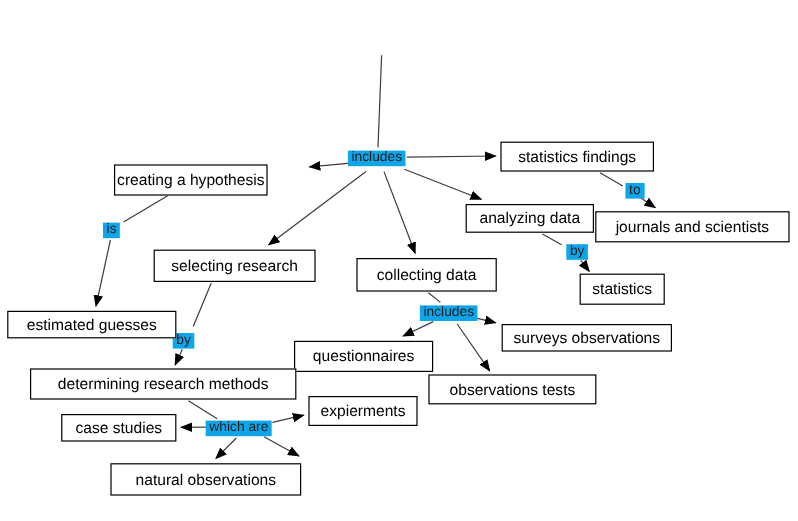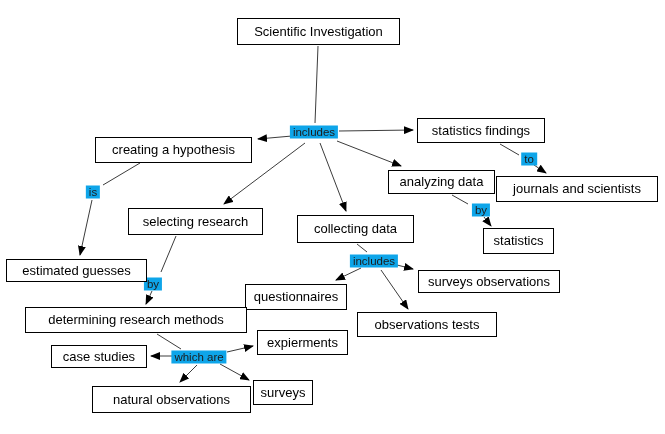--- a/index.html
+++ b/index.html
@@ -70,30 +70,28 @@
       <line x1="197" y1="365" x2="180" y2="382" stroke="#3c3c3c" stroke-width="1" marker-end="url(#arrowhead)"></line>
       <line x1="220" y1="364" x2="249" y2="380" stroke="#3c3c3c" stroke-width="1" marker-end="url(#arrowhead)"></line>
     </svg>
     <div class="edge-label" style="left: 314px; top: 132px;">includes</div>
     <div class="edge-label" style="left: 374px; top: 261px;">includes</div>
     <div class="edge-label" style="left: 93px; top: 192px;">is</div>
     <div class="edge-label" style="left: 529px; top: 159px;">to</div>
     <div class="edge-label" style="left: 153px; top: 284px;">by</div>
     <div class="edge-label" style="left: 481px; top: 210px;">by</div>
     <div class="edge-label" style="left: 199px; top: 357px;">which are</div>
-    <div class="node" style="left: 237px; top: 18px; width: 163px; height: 27px;">Scientific Investigation</div>
-    <div class="node" style="left: 95px; top: 137px; width: 157px; height: 26px;">creating a hypothesis</div>
+    <div class="node" style="left: 95px; top: 137px; width: 128px; height: 26px;">creating a hypothesis</div>
     <div class="node" style="left: 417px; top: 118px; width: 128px; height: 25px;">statistics findings</div>
     <div class="node" style="left: 388px; top: 170px; width: 107px; height: 24px;">analyzing data</div>
     <div class="node" style="left: 496px; top: 176px; width: 162px; height: 26px;">journals and scientists</div>
     <div class="node" style="left: 483px; top: 228px; width: 71px; height: 26px;">statistics</div>
     <div class="node" style="left: 128px; top: 208px; width: 135px; height: 27px;">selecting research</div>
     <div class="node" style="left: 6px; top: 259px; width: 141px; height: 23px;">estimated guesses</div>
     <div class="node" style="left: 297px; top: 215px; width: 117px; height: 28px;">collecting data</div>
-    <div class="node" style="left: 245px; top: 284px; width: 102px; height: 26px;">questionnaires</div>
+    <div class="node" style="left: 245px; top: 284px; width: 116px; height: 26px;">questionnaires</div>
     <div class="node" style="left: 418px; top: 270px; width: 142px; height: 23px;">surveys observations</div>
     <div class="node" style="left: 357px; top: 312px; width: 140px; height: 25px;">observations tests</div>
     <div class="node" style="left: 25px; top: 307px; width: 222px; height: 26px;">determining research methods</div>
     <div class="node" style="left: 51px; top: 345px; width: 96px; height: 23px;">case studies</div>
     <div class="node" style="left: 257px; top: 330px; width: 91px; height: 25px;">expierments</div>
     <div class="node" style="left: 92px; top: 386px; width: 159px; height: 27px;">natural observations</div>
-    <div class="node" style="left: 253px; top: 380px; width: 60px; height: 25px;">surveys</div>
   </div>
 
 </body></html>

